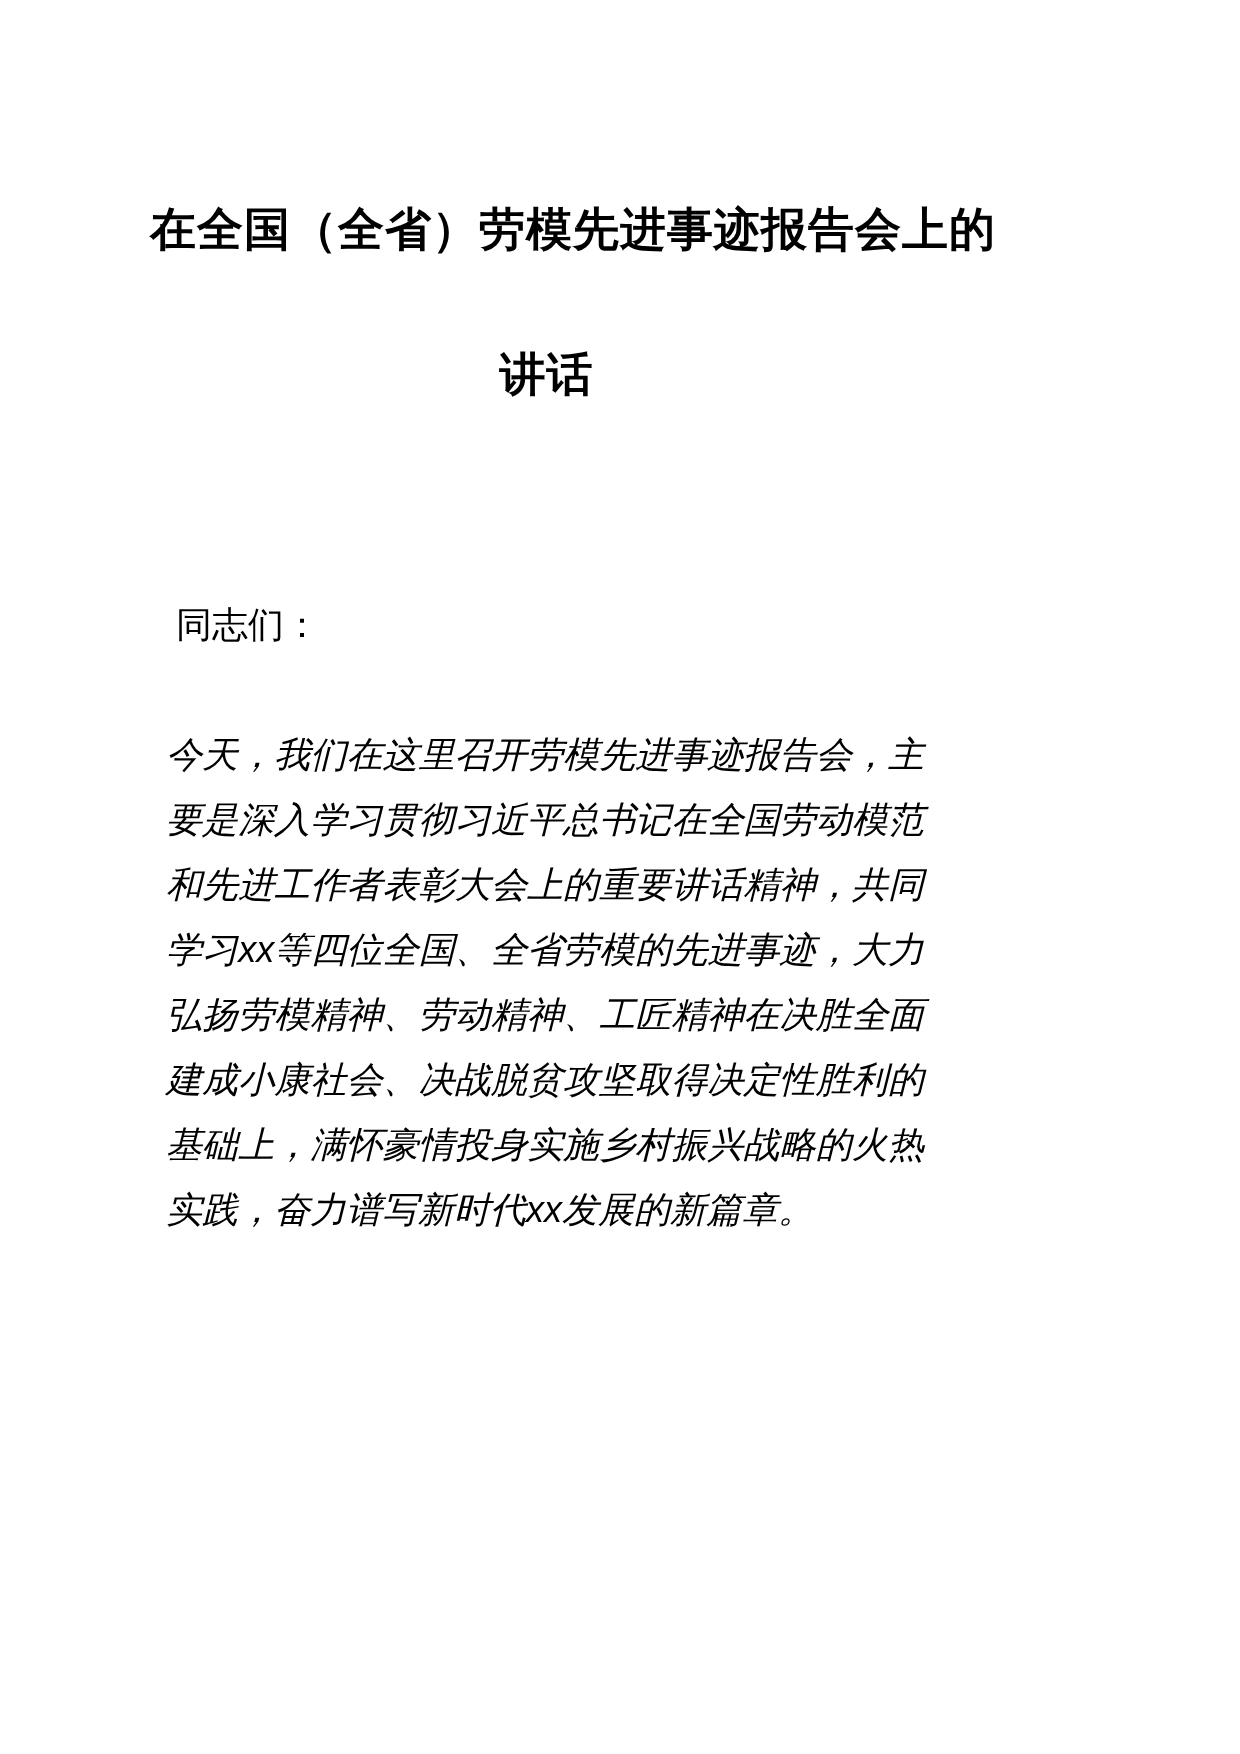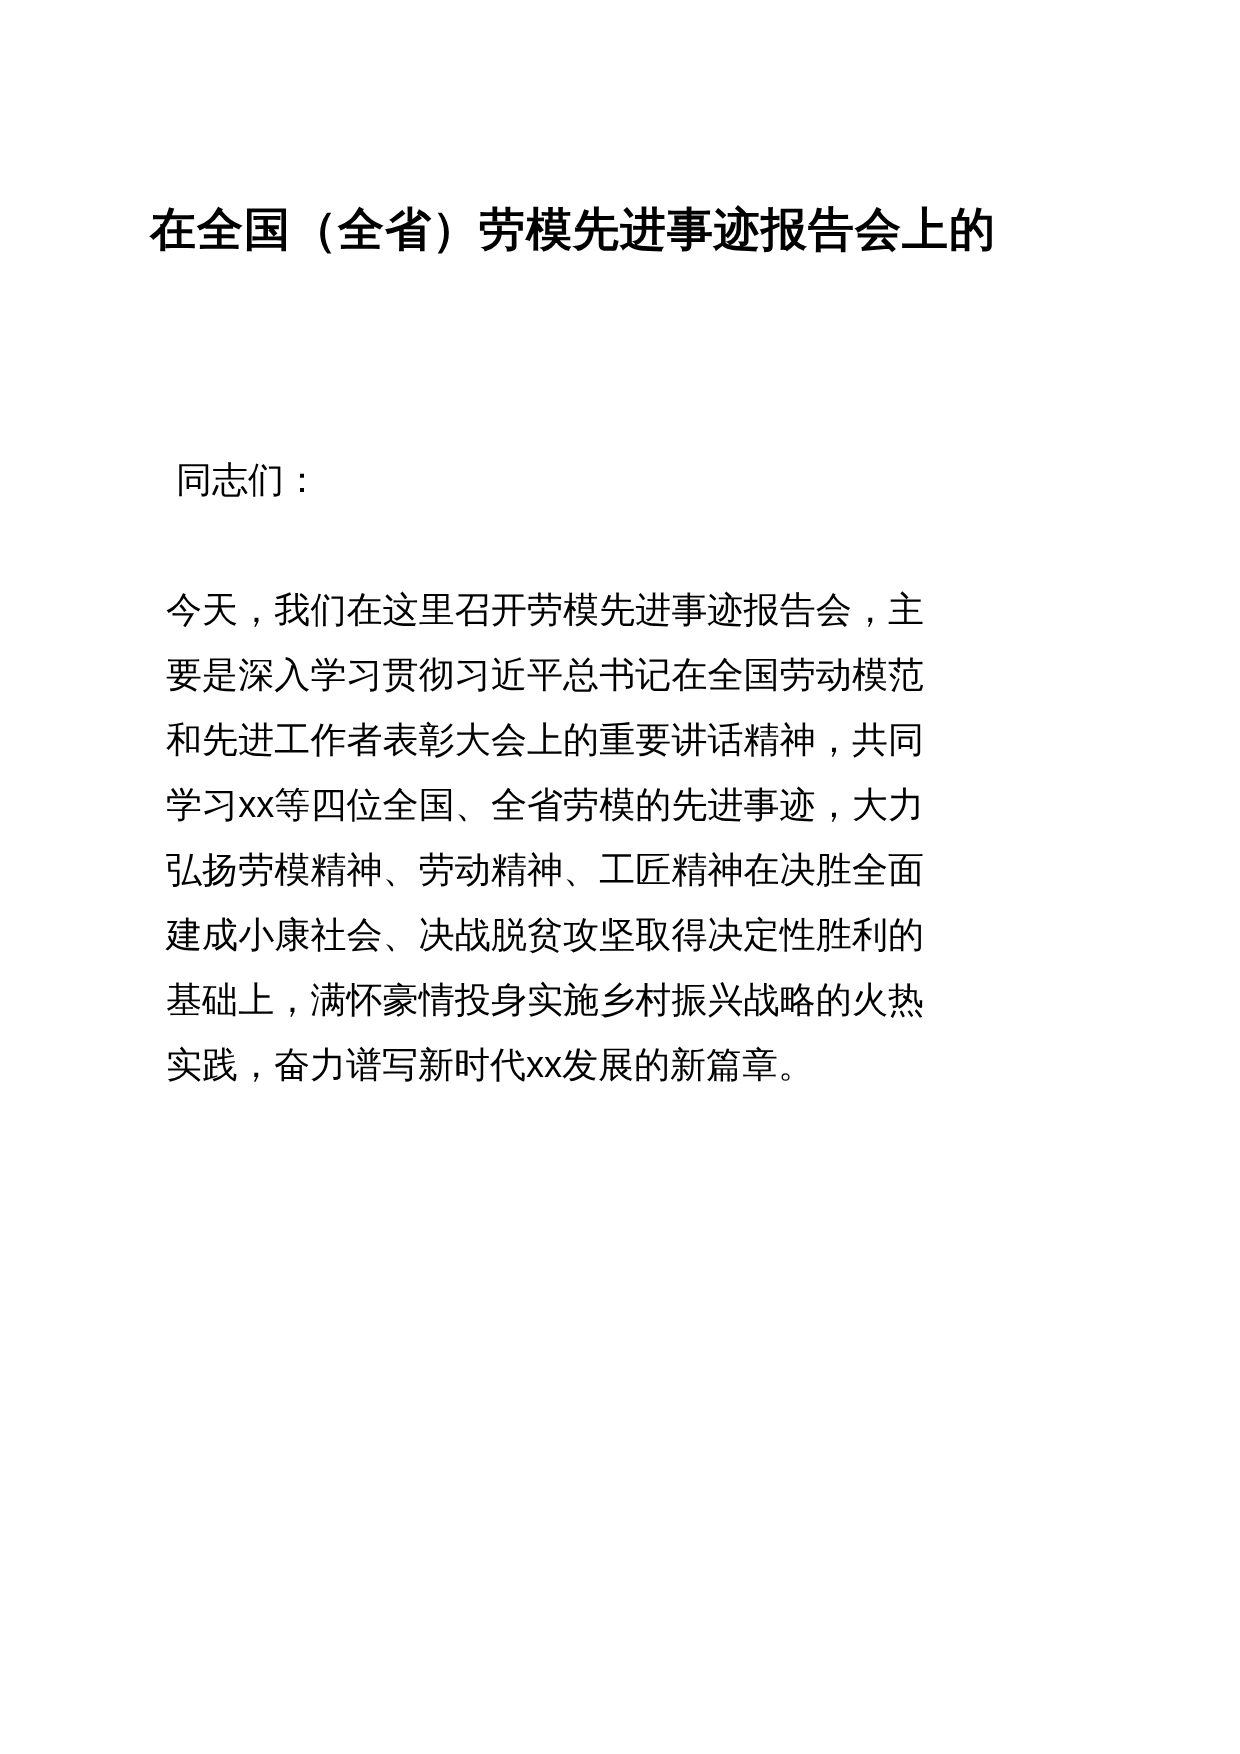--- a/index.html
+++ b/index.html
@@ -33,29 +33,31 @@
     font-size: 36px;
     line-height: 65px;
     text-align: justify;
     text-justify: inter-character;
   }
   .salutation {
     margin: 10px;
   }
   .para {
     margin: 65px 0 0 0;
+    font-style: italic;
   }
 </style>
 </head>
 <body>
 
 <div class="page">
 
   <div class="title-block">
     <div class="title-line">在全国（全省）劳模先进事迹报告会上的</div>
+    <div class="title-line">讲话</div>
   </div>
 
   <div class="body-block">
     <p class="salutation">同志们：</p>
 
     <p class="para">今天，我们在这里召开劳模先进事迹报告会，主要是深入学习贯彻习近平总书记在全国劳动模范和先进工作者表彰大会上的重要讲话精神，共同学习xx等四位全国、全省劳模的先进事迹，大力弘扬劳模精神、劳动精神、工匠精神在决胜全面建成小康社会、决战脱贫攻坚取得决定性胜利的基础上，满怀豪情投身实施乡村振兴战略的火热实践，奋力谱写新时代xx发展的新篇章。</p>
 
   </div>
 
 </div>

